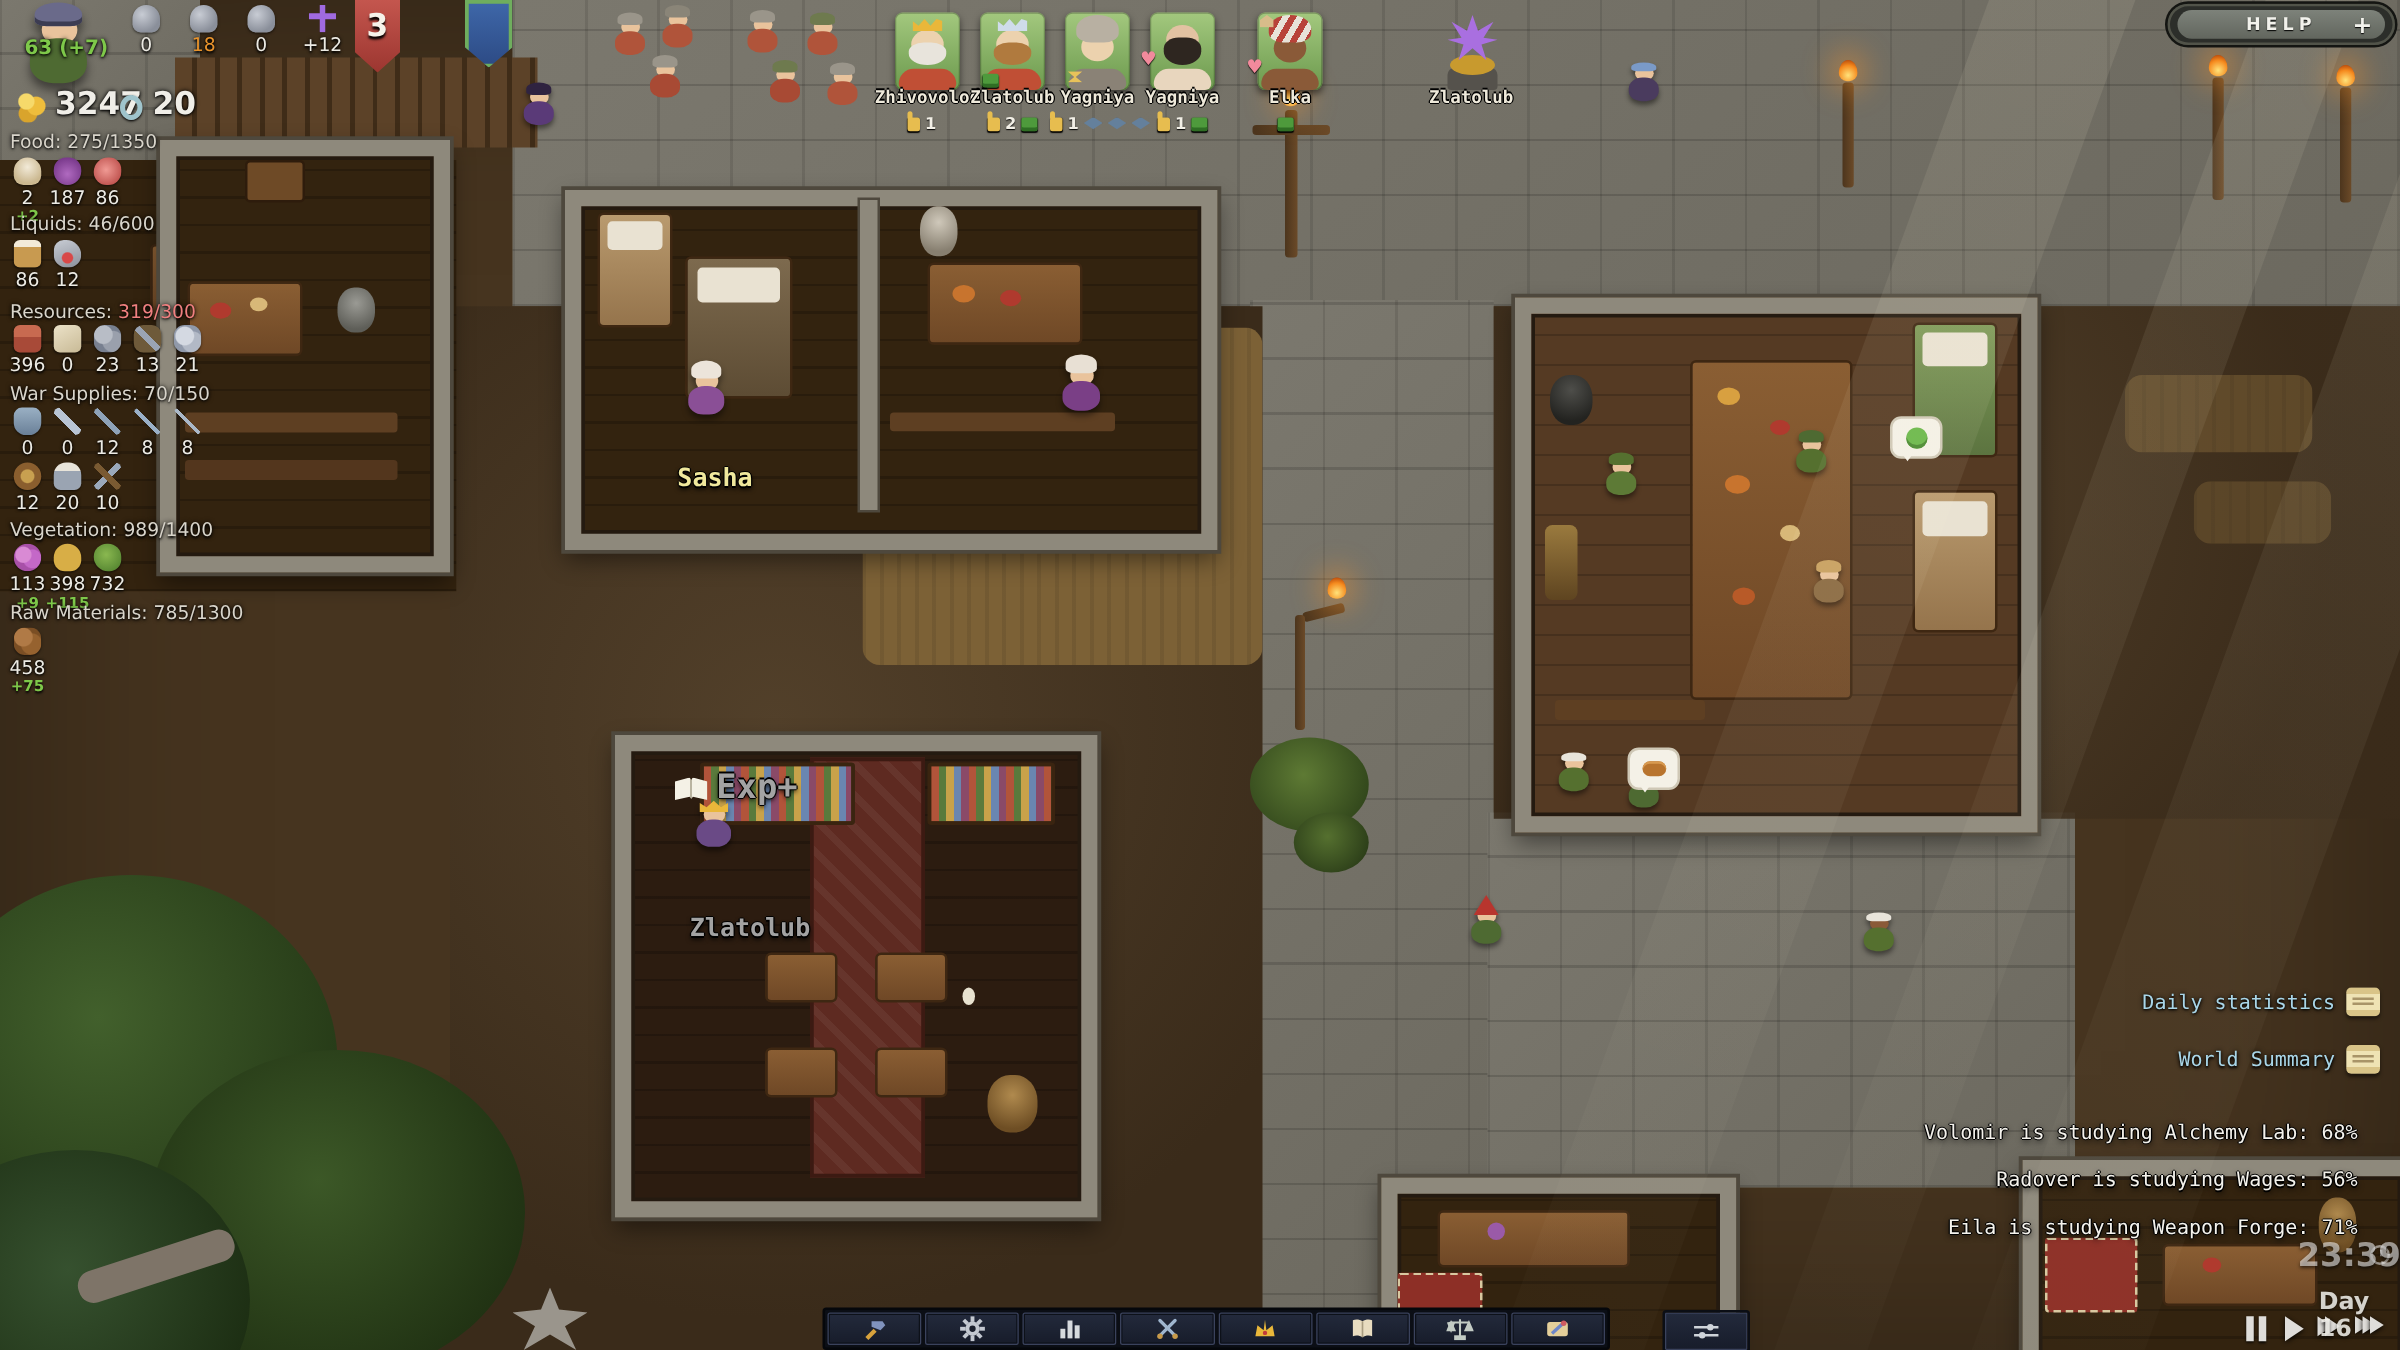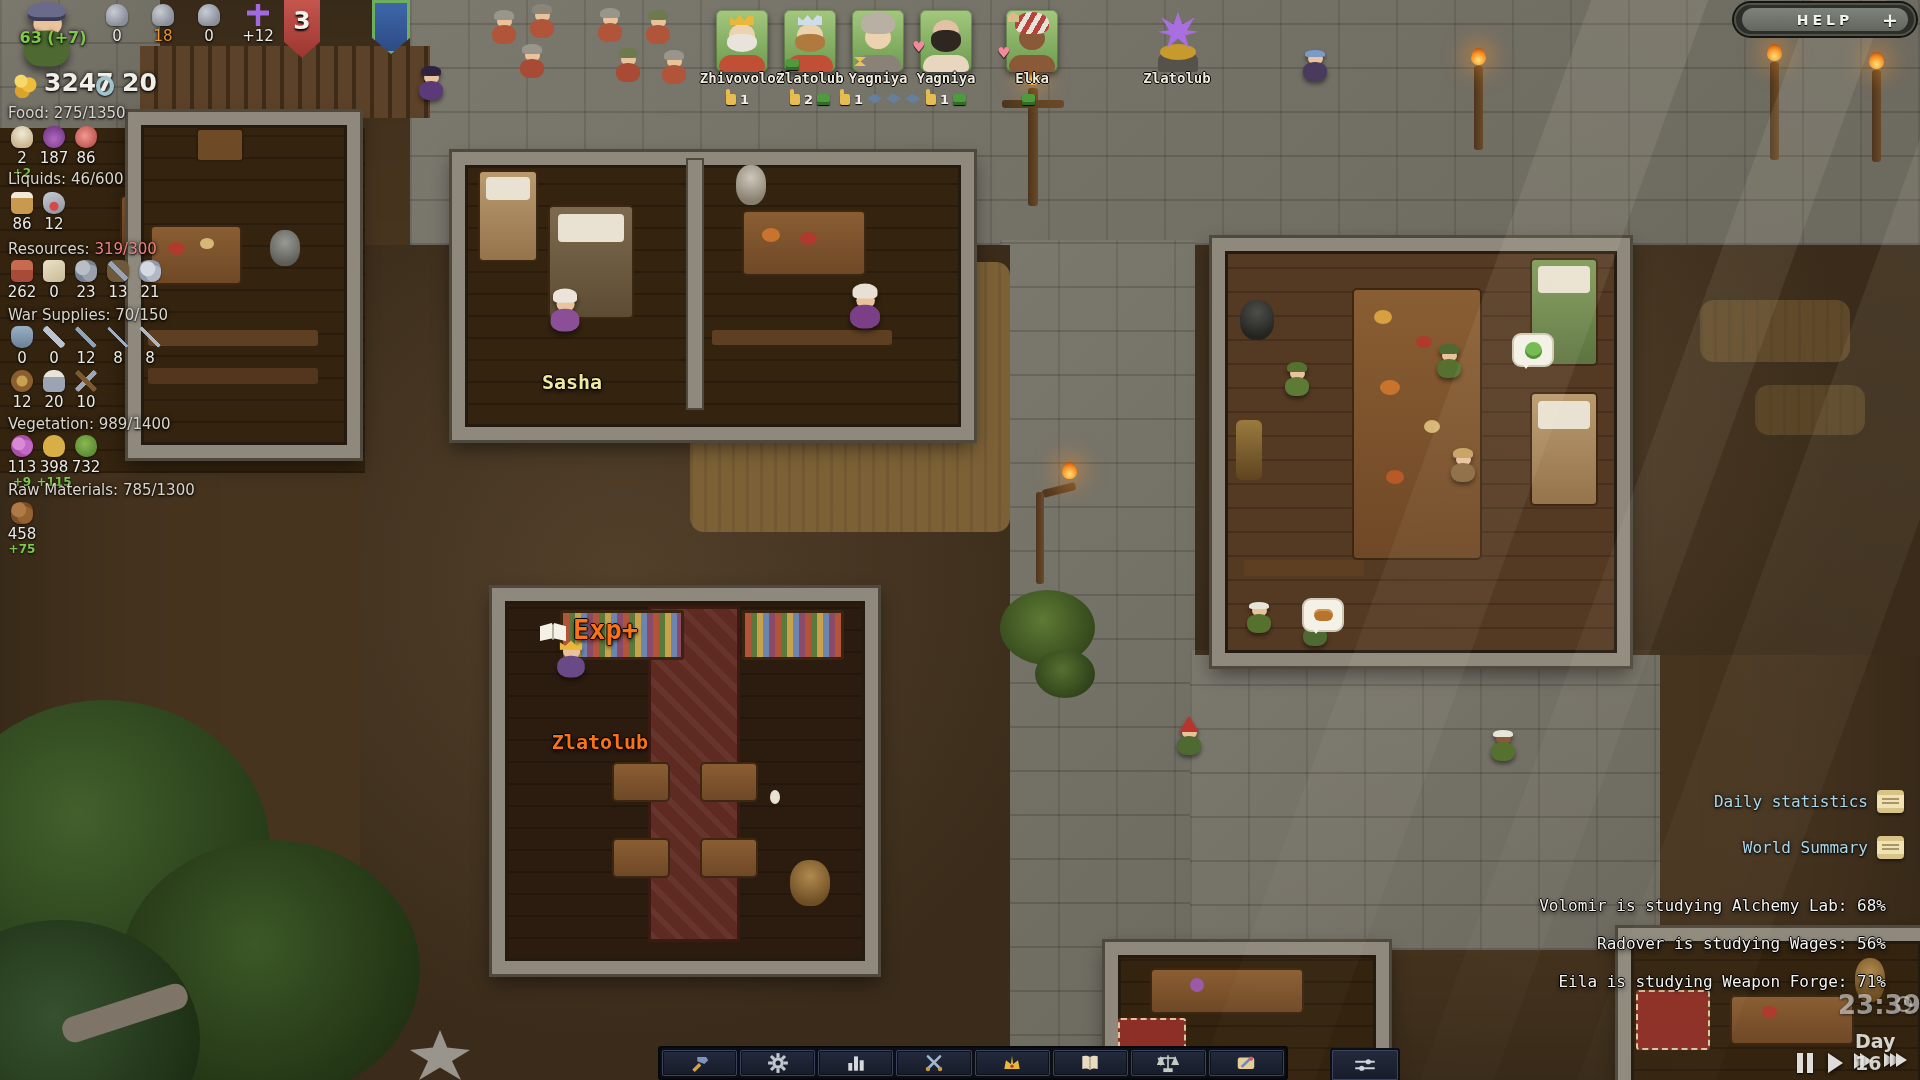--- a/index.html
+++ b/index.html
@@ -32,21 +32,21 @@
   .c-hat{width:20px;height:10px;border-radius:50% 50% 25% 25%;margin-bottom:-5px;position:relative;z-index:2}
   .c-head{width:15px;height:13px;border-radius:50%;background:#e9c39c}
   .c-body{width:24px;height:19px;border-radius:46% 46% 42% 42%;margin-top:-3px}
   .pointy{clip-path:polygon(50% 0,100% 100%,0 100%);height:16px;border-radius:0;margin-bottom:-6px}
   .bubble{position:absolute;width:38px;height:30px;background:#f4f1e7;border:2px solid #cfc8b6;border-radius:9px;z-index:5;display:flex;align-items:center;justify-content:center}
   .bubble:after{content:"";position:absolute;left:7px;bottom:-9px;border:5px solid transparent;border-top:7px solid #f4f1e7}
   .flame{position:absolute;width:15px;height:17px;z-index:4;border-radius:50% 50% 45% 45%/62% 62% 40% 40%;
          background:radial-gradient(circle at 50% 72%, #ffe27a, #f58a1e 55%, #ac3c06 95%);
          box-shadow:0 0 22px 8px rgba(255,150,40,.40)}
   .post{position:absolute;background:linear-gradient(90deg,#4c351d,#6b4a28);border-radius:3px;z-index:3}
-  .wlabel{position:absolute;z-index:6;font-family:"DejaVu Sans Mono",monospace;font-weight:bold;color:#f97316;
+  .wlabel{position:absolute;z-index:6;font-family:"DejaVu Sans Mono",monospace;font-weight:bold;color:#a3a3a3;
           text-shadow:1px 0 0 #000,-1px 0 0 #000,0 1px 0 #000,0 -1px 0 #000,0 2px 4px #000}
   .bookglyph{display:inline-block;width:26px;height:18px;margin-right:7px;vertical-align:-2px;
     background:linear-gradient(90deg,#f4f1e6 47%,#b9b3a0 47% 53%,#f4f1e6 53%);
     clip-path:polygon(0 18%,45% 0,50% 10%,55% 0,100% 18%,100% 100%,55% 86%,50% 96%,45% 86%,0 100%)}
   .ray{position:absolute;background:linear-gradient(180deg,rgba(255,244,214,.10),rgba(255,244,214,0));transform:rotate(20deg);pointer-events:none;z-index:6}
   
   .hud-label{position:absolute;font-size:15px;color:#d9d5cb;text-shadow:0 1px 2px #000,0 0 4px #000;white-space:nowrap;z-index:10}
   .statrow{position:absolute;display:flex;z-index:10}
   .slot{width:32px;display:flex;flex-direction:column;align-items:center}
   .num{font-size:15px;color:#eceae3;text-shadow:0 1px 2px #000,0 0 3px #000;line-height:17px}
@@ -345,21 +345,21 @@
     <div class="slot">
         <span class="ricon" style="background:radial-gradient(circle at 50% 65%,#d84848 0 4px,transparent 5px),linear-gradient(160deg,#c8ccd4,#8a8f9a);border-radius:40% 60% 50% 50%"></span>
         <span class="num">12</span>
       </div>
   </div>
 
   <div class="hud-label" style="left:8px;top:240px"><span>Resources:</span> <span class="rednum">319/300</span></div>
   <div class="statrow" style="left:6px;top:260px">
     <div class="slot">
         <span class="ricon" style="background:linear-gradient(180deg,#c86a50 0 10px,#a84a38 10px)"></span>
-        <span class="num">262</span>
+        <span class="num">396</span>
       </div>
     <div class="slot">
         <span class="ricon" style="background:linear-gradient(150deg,#ece2c8,#c8ba96)"></span>
         <span class="num">0</span>
       </div>
     <div class="slot">
         <span class="ricon" style="background:radial-gradient(circle at 35% 35%,#b8bdc6 0 7px,transparent 8px),radial-gradient(circle at 70% 60%,#9aa0ac 0 8px,transparent 9px),#788090;border-radius:40%"></span>
         <span class="num">23</span>
       </div>
     <div class="slot">

